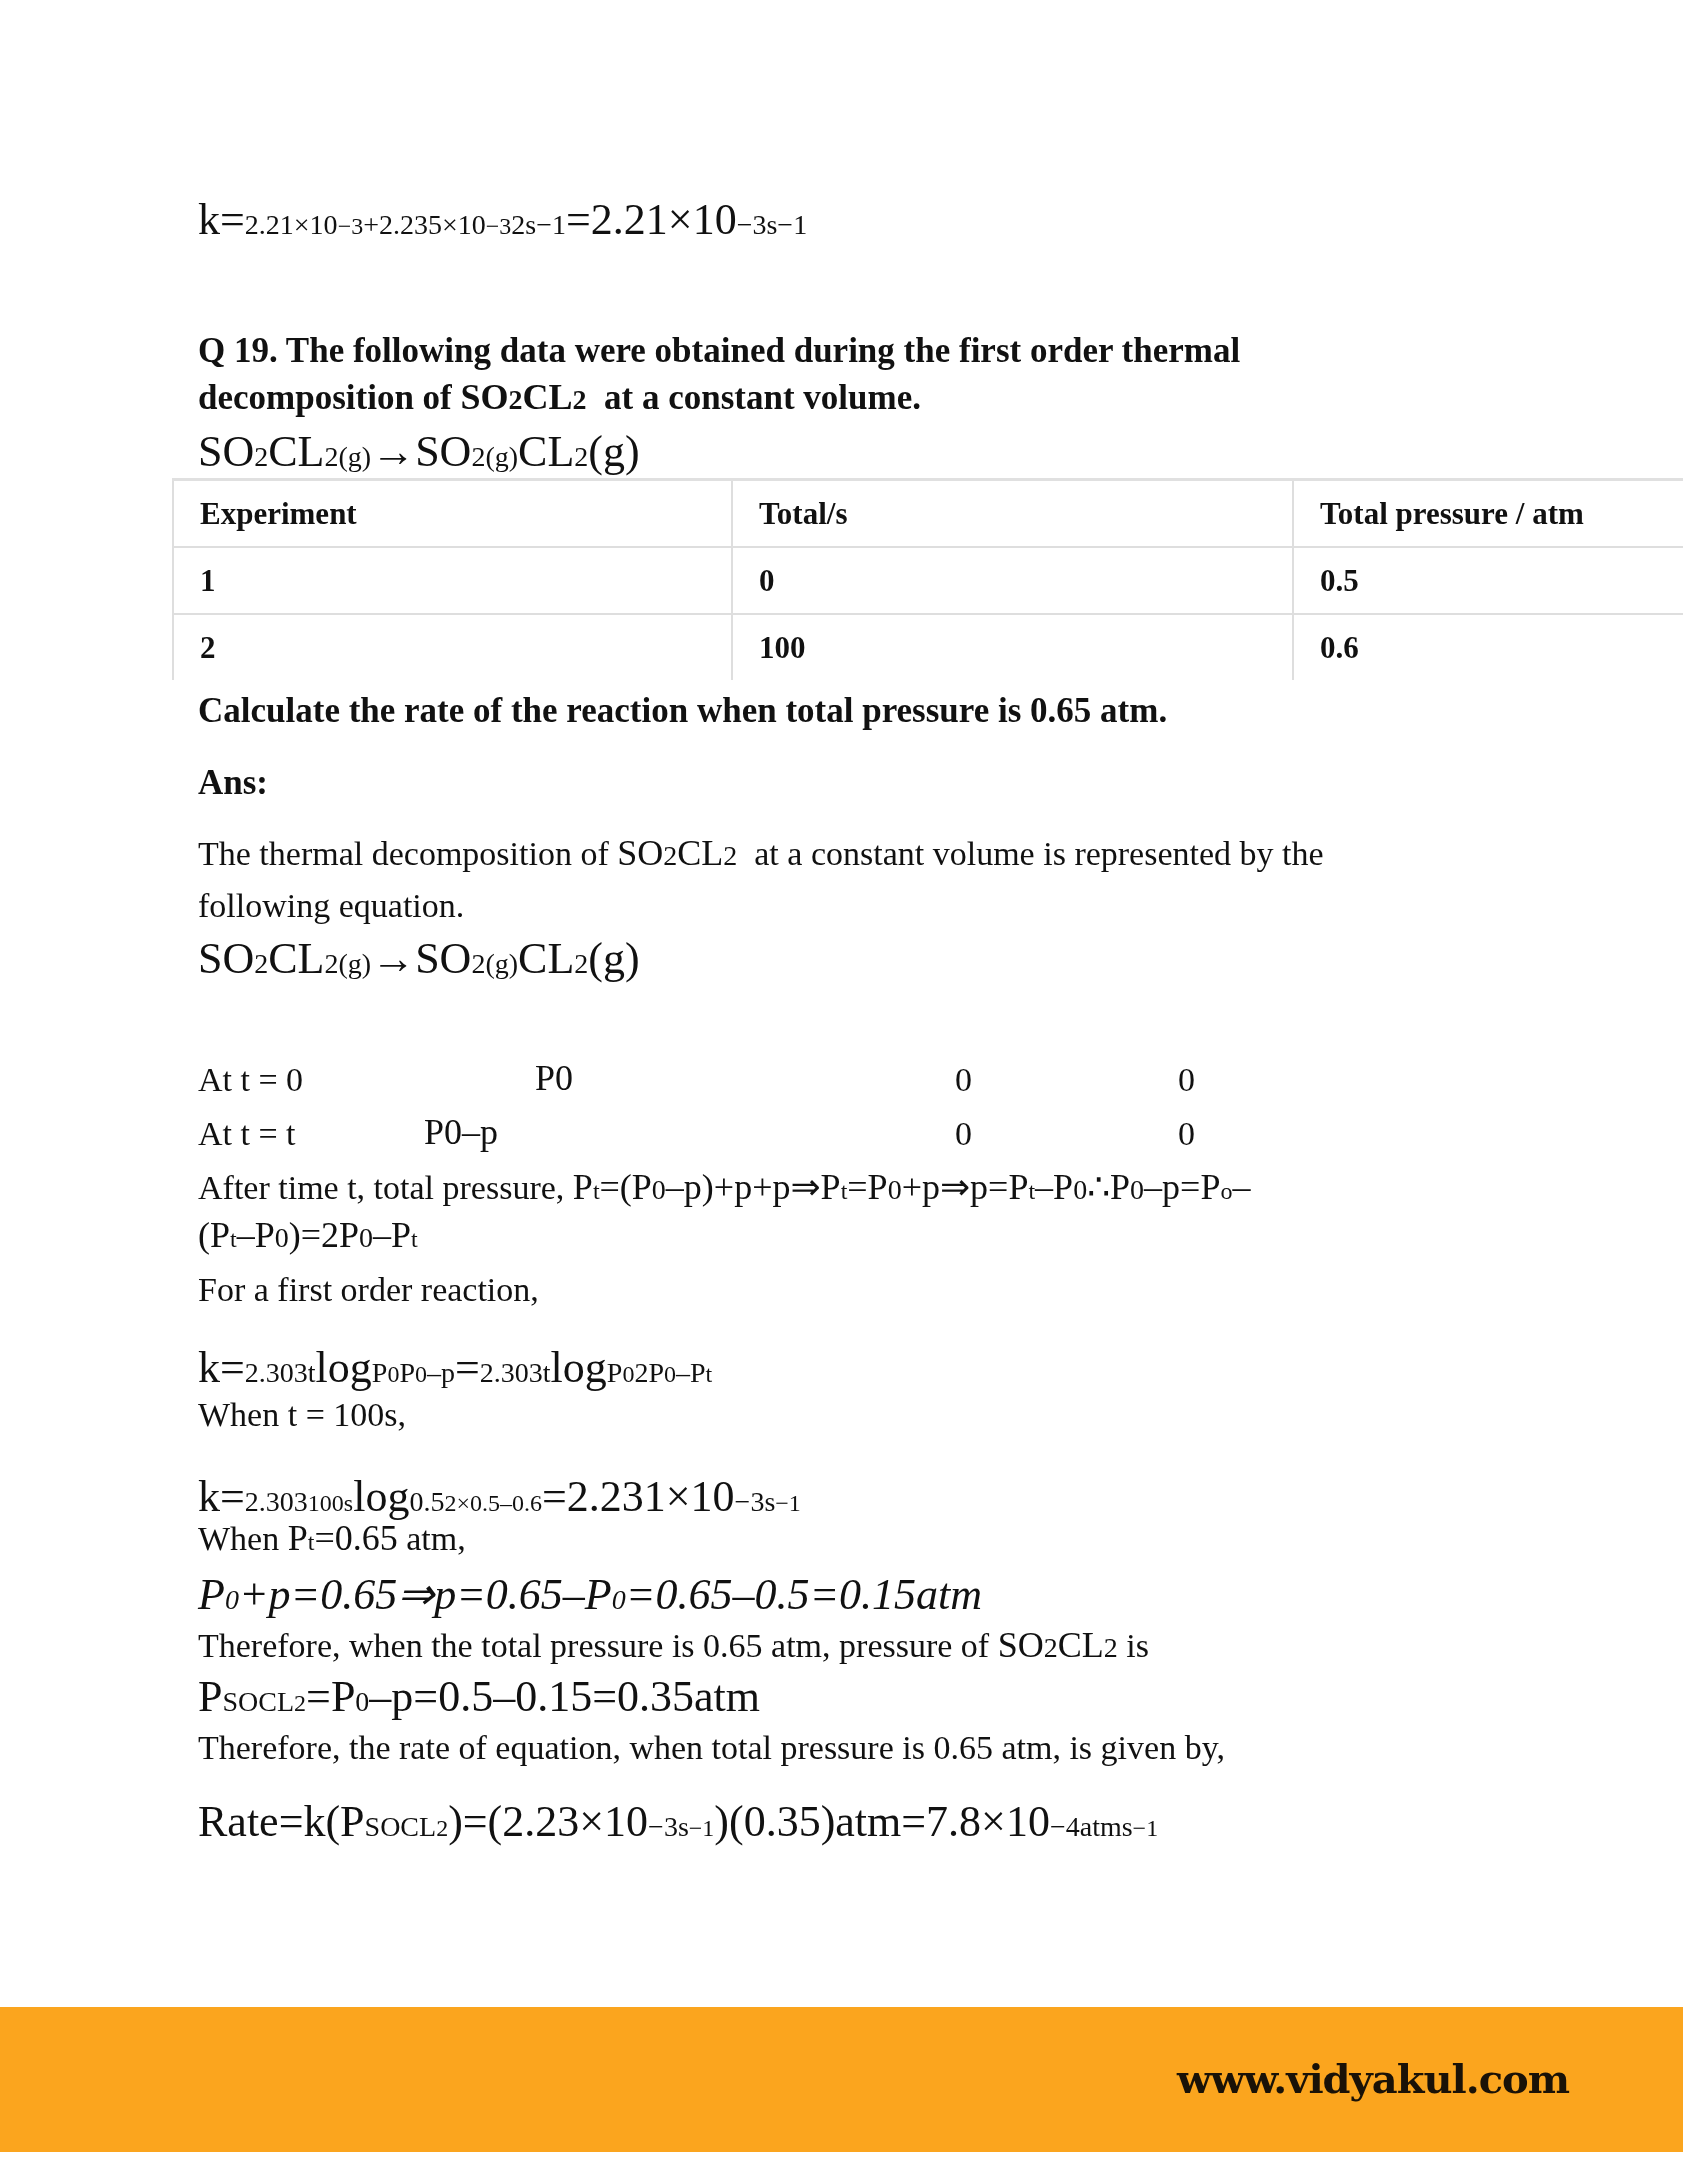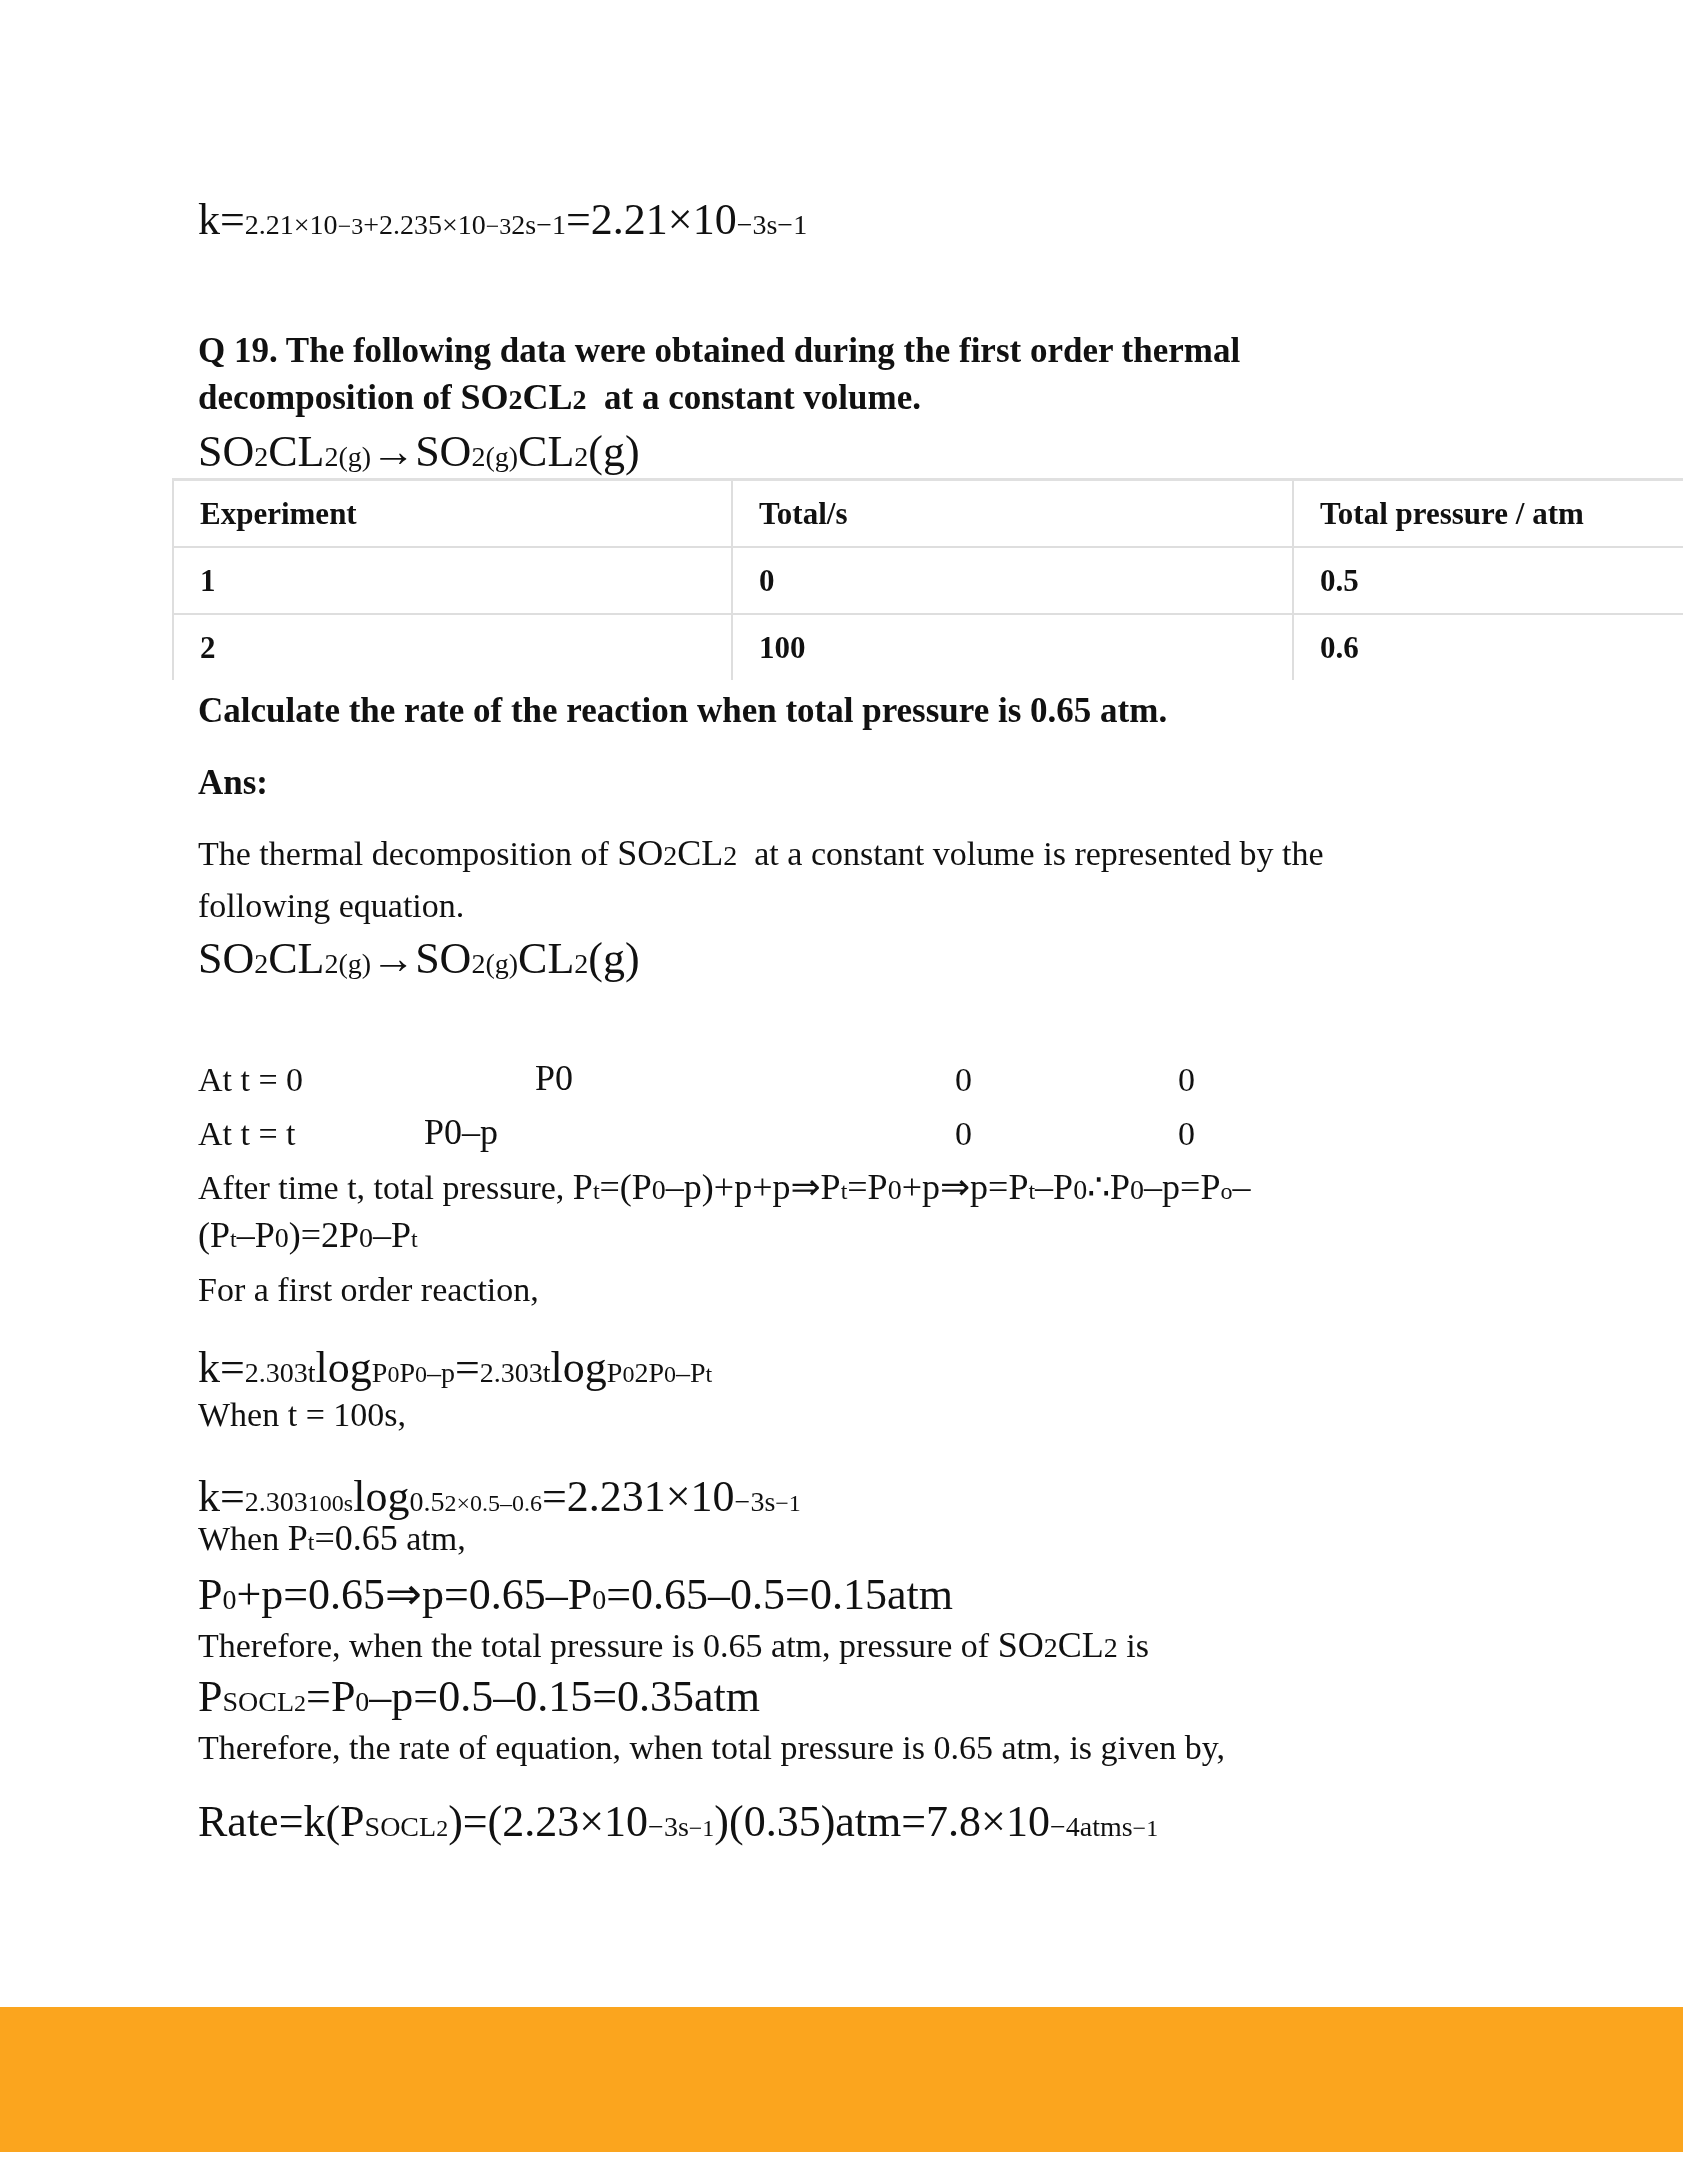--- a/index.html
+++ b/index.html
@@ -39,21 +39,21 @@
   .row-t2 { position: absolute; top: 1115px; left: 0; width: 1683px; height: 50px; }
   .cell { position: absolute; white-space: nowrap; }
 
   #after-1 { left: 198px; top: 1166px; }
   #after-2 { left: 198px; top: 1214px; }
   #first-order { left: 198px; top: 1271px; }
   #k-formula { left: 198px; top: 1342px; }
   #when-t { left: 198px; top: 1396px; }
   #k-calc { left: 198px; top: 1471px; }
   #when-pt { left: 198px; top: 1517px; }
-  #p-calc { left: 198px; top: 1568px; }
+  #p-calc { left: 198px; top: 1568px; font-style: italic; }
   #therefore-1 { left: 198px; top: 1624px; }
   #p-soc { left: 198px; top: 1671px; }
   #therefore-2 { left: 198px; top: 1729px; }
   #rate { left: 198px; top: 1796px; }
 
   .footer { position: absolute; left: 0; top: 2007px; width: 1683px; height: 145px; background: #fba51e; }
   .footer-phone { position: absolute; left: 85px; top: 48px; font-size: 40px; color: #1a1207;
                   font-family: "Liberation Serif", serif; letter-spacing: -0.5px; }
   .footer-web { position: absolute; right: 114px; top: 48px; font-size: 40px; color: #1a1207;
                 font-family: "DejaVu Serif", serif; font-weight: bold; letter-spacing: -1px; }
@@ -114,14 +114,15 @@
 <div id="when-t" class="abs body-text">When t = 100s,</div>
 <div id="k-calc" class="abs"><span class="seg lg" style="white-space: pre;">k=</span><span class="seg sm" style="white-space: pre;">2.303</span><span class="seg xs" style="white-space: pre;">100s</span><span class="seg lg" style="white-space: pre;">log</span><span class="seg sm" style="white-space: pre;">0.5</span><span class="seg xs" style="white-space: pre;">2×0.5–0.6</span><span class="seg lg" style="white-space: pre;">=2.231×10</span><span class="seg sm" style="white-space: pre;">−3</span><span class="seg sm" style="white-space: pre;">s</span><span class="seg xs" style="white-space: pre;">−1</span></div>
 <div id="when-pt" class="abs body-text"><span class="seg body-text" style="white-space: pre;">When </span><span class="seg md" style="white-space: pre;">P</span><span class="seg xs" style="white-space: pre;">t</span><span class="seg md" style="white-space: pre;">=0.65</span><span class="seg body-text" style="white-space: pre; margin-top: 28px;"> atm,</span></div>
 <div id="p-calc" class="abs"><span class="seg lg" style="white-space: pre;">P</span><span class="seg sm" style="white-space: pre;">0</span><span class="seg lg" style="white-space: pre;">+p=0.65⇒p=0.65–P</span><span class="seg sm" style="white-space: pre;">0</span><span class="seg lg" style="white-space: pre;">=0.65–0.5=0.15atm</span></div>
 <div id="therefore-1" class="abs body-text"><span class="seg body-text" style="white-space: pre;">Therefore, when the total pressure is 0.65 atm, pressure of </span><span class="seg md" style="white-space: pre;">SO</span><span class="seg sm" style="white-space: pre;">2</span><span class="seg md" style="white-space: pre;">CL</span><span class="seg sm" style="white-space: pre;">2</span><span class="seg body-text" style="white-space: pre;"> is</span></div>
 <div id="p-soc" class="abs"><span class="seg lg" style="white-space: pre;">P</span><span class="seg sm" style="white-space: pre;">SOCL</span><span class="seg xs" style="white-space: pre;">2</span><span class="seg lg" style="white-space: pre;">=P</span><span class="seg sm" style="white-space: pre;">0</span><span class="seg lg" style="white-space: pre;">–p=0.5–0.15=0.35atm</span></div>
 <div id="therefore-2" class="abs body-text">Therefore, the rate of equation, when total pressure is 0.65 atm, is given by,</div>
 <div id="rate" class="abs"><span class="seg lg" style="white-space: pre;">Rate=k(P</span><span class="seg sm" style="white-space: pre;">SOCL</span><span class="seg xs" style="white-space: pre;">2</span><span class="seg lg" style="white-space: pre;">)=(2.23×10</span><span class="seg sm" style="white-space: pre;">−3</span><span class="seg sm" style="white-space: pre;">s</span><span class="seg xs" style="white-space: pre;">−1</span><span class="seg lg" style="white-space: pre;">)(0.35)atm=7.8×10</span><span class="seg sm" style="white-space: pre;">−4</span><span class="seg sm" style="white-space: pre;">atms</span><span class="seg xs" style="white-space: pre;">−1</span></div>
 
 <div class="footer" style="background: rgb(251, 165, 30);">
+  <span class="footer-web">www.vidyakul.com</span>
 </div>
 
 
 </body></html>

